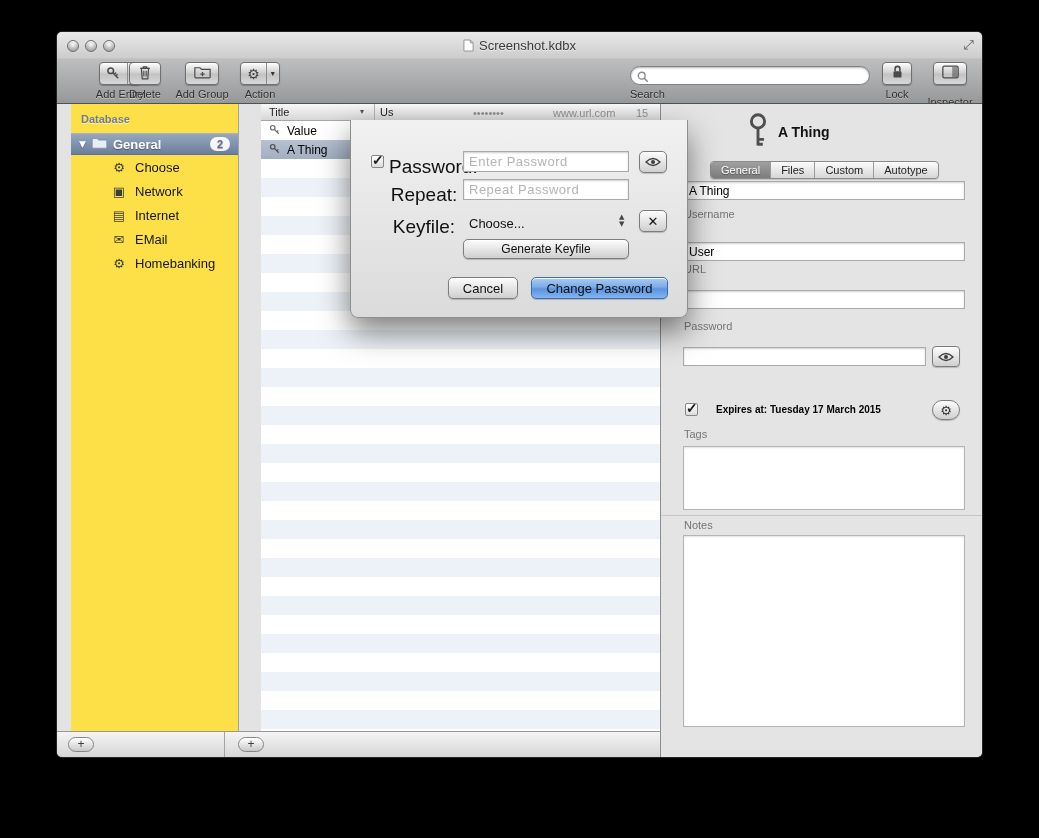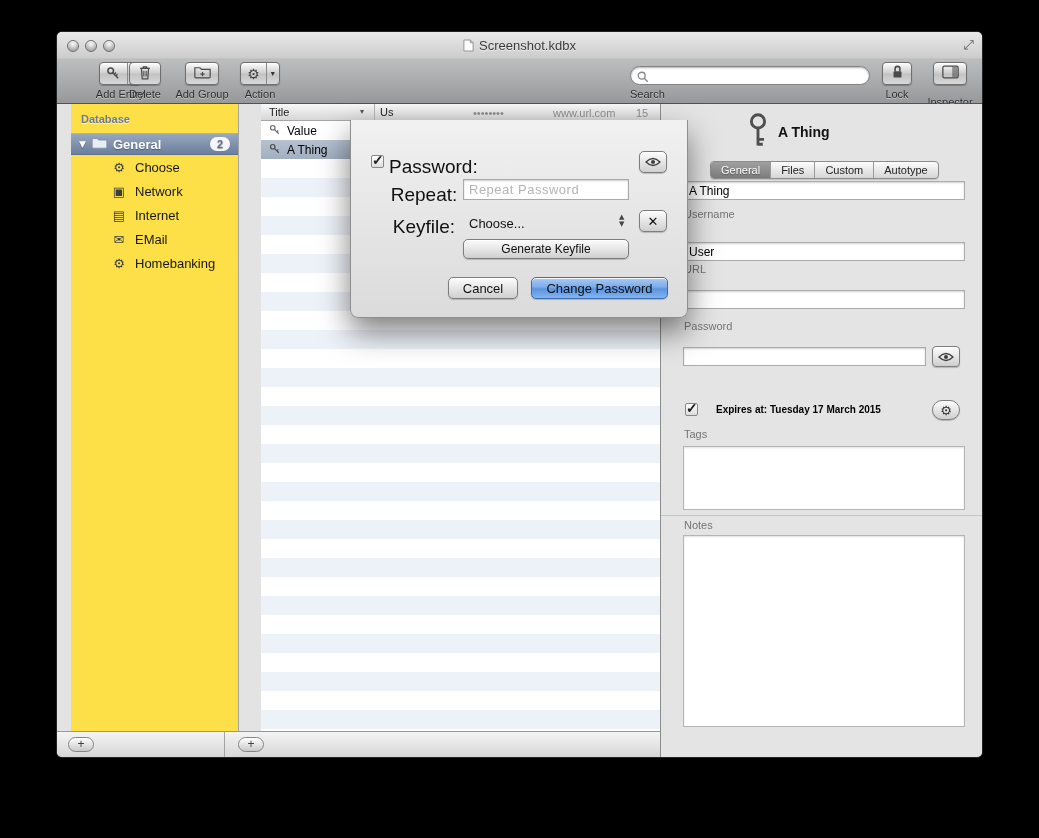--- a/index.html
+++ b/index.html
@@ -401,20 +401,21 @@
 
     <div class="insp-divider"></div>
 
     <div class="insp-label l-notes">Notes</div>
     <div class="insp-box notes-box"></div>
   </div>
 
   <div class="sheet">
     <span class="checkbox checked sh-check"></span>
     <span class="sh-label" style="top:36px;">Password:</span>
+    <input class="sh-input" style="top: 31px;" type="text" placeholder="Enter Password">
     <div class="sh-btn sh-eye" style="width:28px;">
       <span>
         <svg width="16" height="10" viewBox="0 0 16 10">
             <path d="M1 5 Q8 -2 15 5 Q8 12 1 5 Z" fill="none" stroke="#3f3f3f" stroke-width="1.3"></path>
             <circle cx="8" cy="5" r="2" fill="#3f3f3f"></circle>
           </svg>
       </span>
     </div>
 
     <span class="sh-label" style="top:64px;">Repeat:</span>

